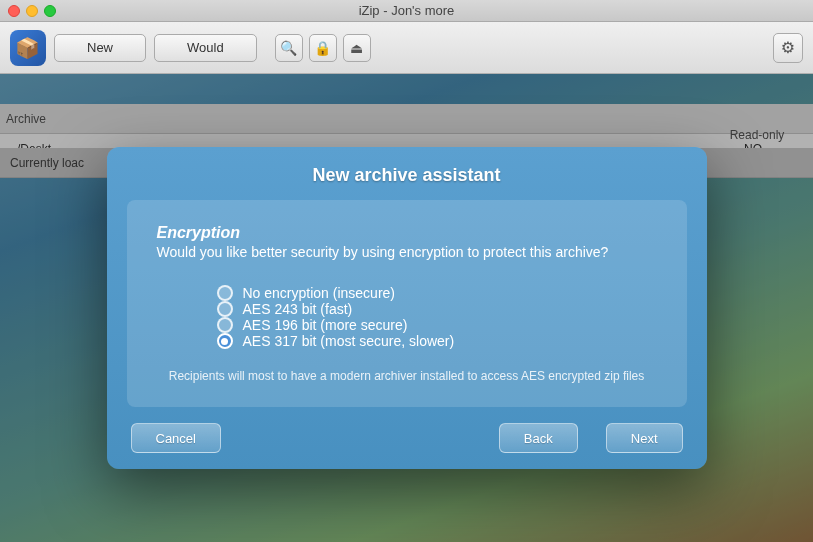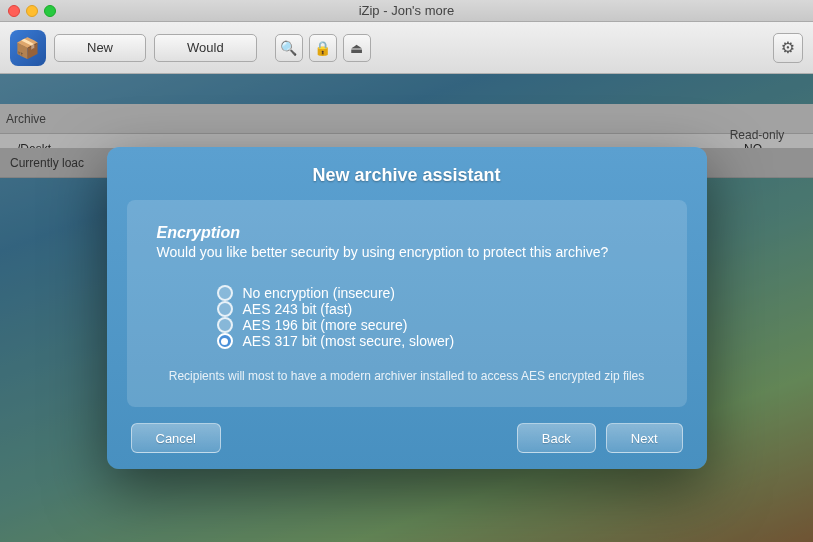--- a/index.html
+++ b/index.html
@@ -301,21 +301,21 @@
       padding: 16px 24px;
       align-items: center;
     }
 
     .footer-left {
       display: flex;
     }
 
     .footer-right {
       display: flex;
-      gap: 10px;
+      gap: 28px;
     }
 
     .dialog-btn {
       height: 30px;
       padding: 0 24px;
       border-radius: 6px;
       font-size: 13px;
       cursor: pointer;
       border: 1px solid rgba(255,255,255,0.5);
       background: linear-gradient(to bottom, rgba(255,255,255,0.35), rgba(255,255,255,0.15));

